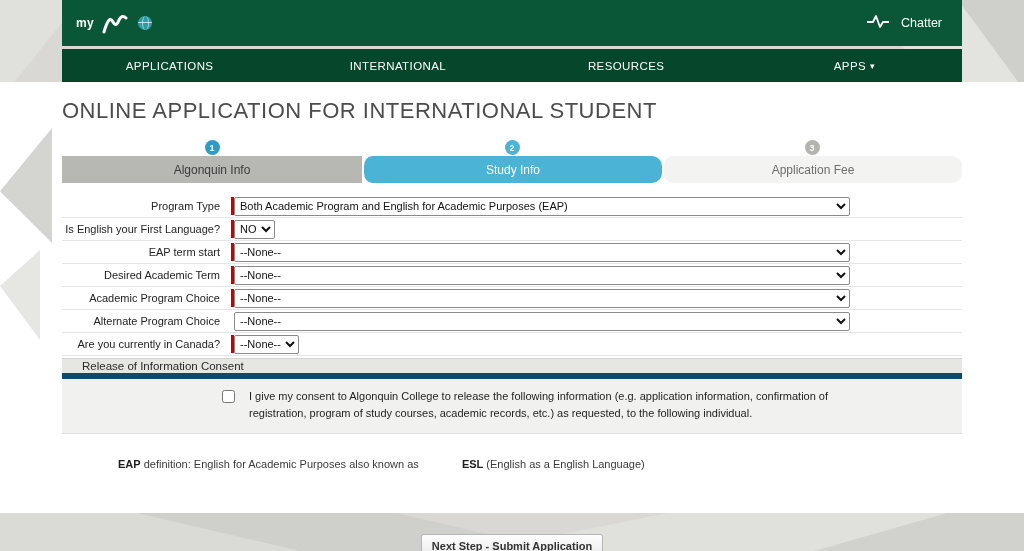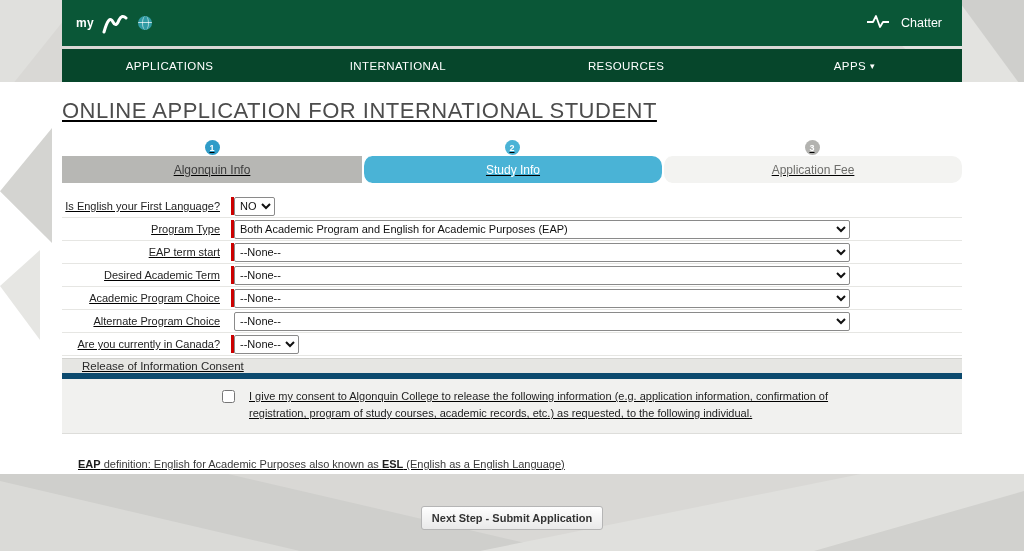--- a/index.html
+++ b/index.html
@@ -49,21 +49,21 @@
     height: 33px; margin-top: 3px; background: #06462b;
     display: flex; align-items: stretch; gap: 13px;
   }
   .nav-item {
     flex: 1; display: flex; align-items: center; justify-content: center;
     color: #fff; font-size: 11.5px; letter-spacing: .4px; cursor: pointer;
   }
   .caret { font-size: 9px; margin-left: 4px; }
 
   
-  .main { background: #ffffff; padding-bottom: 0; text-decoration: underline; }
+  .main { background: #ffffff; padding-bottom: 28px; }
   .page-title {
     font-size: 22px; font-weight: 400; color: #4c4c4c;
     letter-spacing: .5px; margin: 0; padding-top: 16px;
   }
 
   
   .steps { display: flex; margin-top: 16px; }
   .step { flex: 1; display: flex; flex-direction: column; align-items: center; }
   .step-circle {
     width: 15px; height: 15px; border-radius: 50%;
@@ -116,21 +116,21 @@
   }
   .consent-body {
     background: #f1f1ef; border-bottom: 1px solid #ddddda;
     padding: 9px 0 11px 0; display: flex; align-items: flex-start;
   }
   .consent-body input[type="checkbox"] { margin: 2px 0 0 160px; width: 13px; height: 13px; }
   .consent-text { margin-left: 14px; width: 632px; font-size: 11px; line-height: 1.55; color: #1e1e1e; }
 
   
   .eap { padding: 13px 0 4px 16px; font-size: 11px; color: #3a3a3a; }
-  .eap b { color: #1e1e1e; }
+  .eap b { color: #1e1e1e; margin-left: 40px; }
 
   
   .footer { padding-top: 21px; text-align: center; }
   .submit-btn {
     font-family: inherit; font-size: 11px; font-weight: bold; color: #333;
     background: linear-gradient(#fefefe, #e9e9e9);
     border: 1px solid #b5b5b5; border-radius: 3px;
     padding: 5px 10px; cursor: pointer;
   }
 </style>
@@ -203,32 +203,32 @@
           <div class="step-bar">Study Info</div>
         </div>
         <div class="step step--next">
           <div class="step-circle">3</div>
           <div class="step-bar">Application Fee</div>
         </div>
       </div>
 
       <div class="form">
         <div class="frow">
+          <div class="flabel">Program Type</div>
+          <span class="fctrl wide required">
+            <select>
+              <option>Both Academic Program and English for Academic Purposes (EAP)</option>
+            </select>
+          </span>
+        </div>
+        <div class="frow">
           <div class="flabel">Is English your First Language?</div>
           <span class="fctrl small required">
             <select>
               <option>NO</option>
-            </select>
-          </span>
-        </div>
-        <div class="frow">
-          <div class="flabel">Program Type</div>
-          <span class="fctrl wide required">
-            <select>
-              <option>Both Academic Program and English for Academic Purposes (EAP)</option>
             </select>
           </span>
         </div>
         <div class="frow">
           <div class="flabel">EAP term start</div>
           <span class="fctrl wide required">
             <select>
               <option>--None--</option>
             </select>
           </span>

